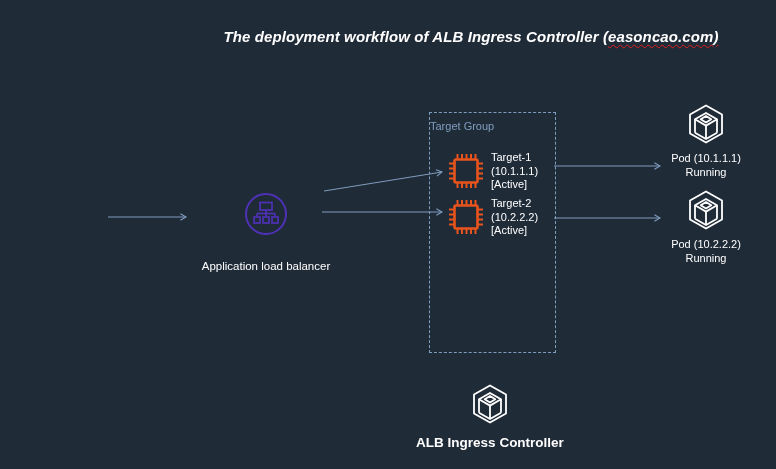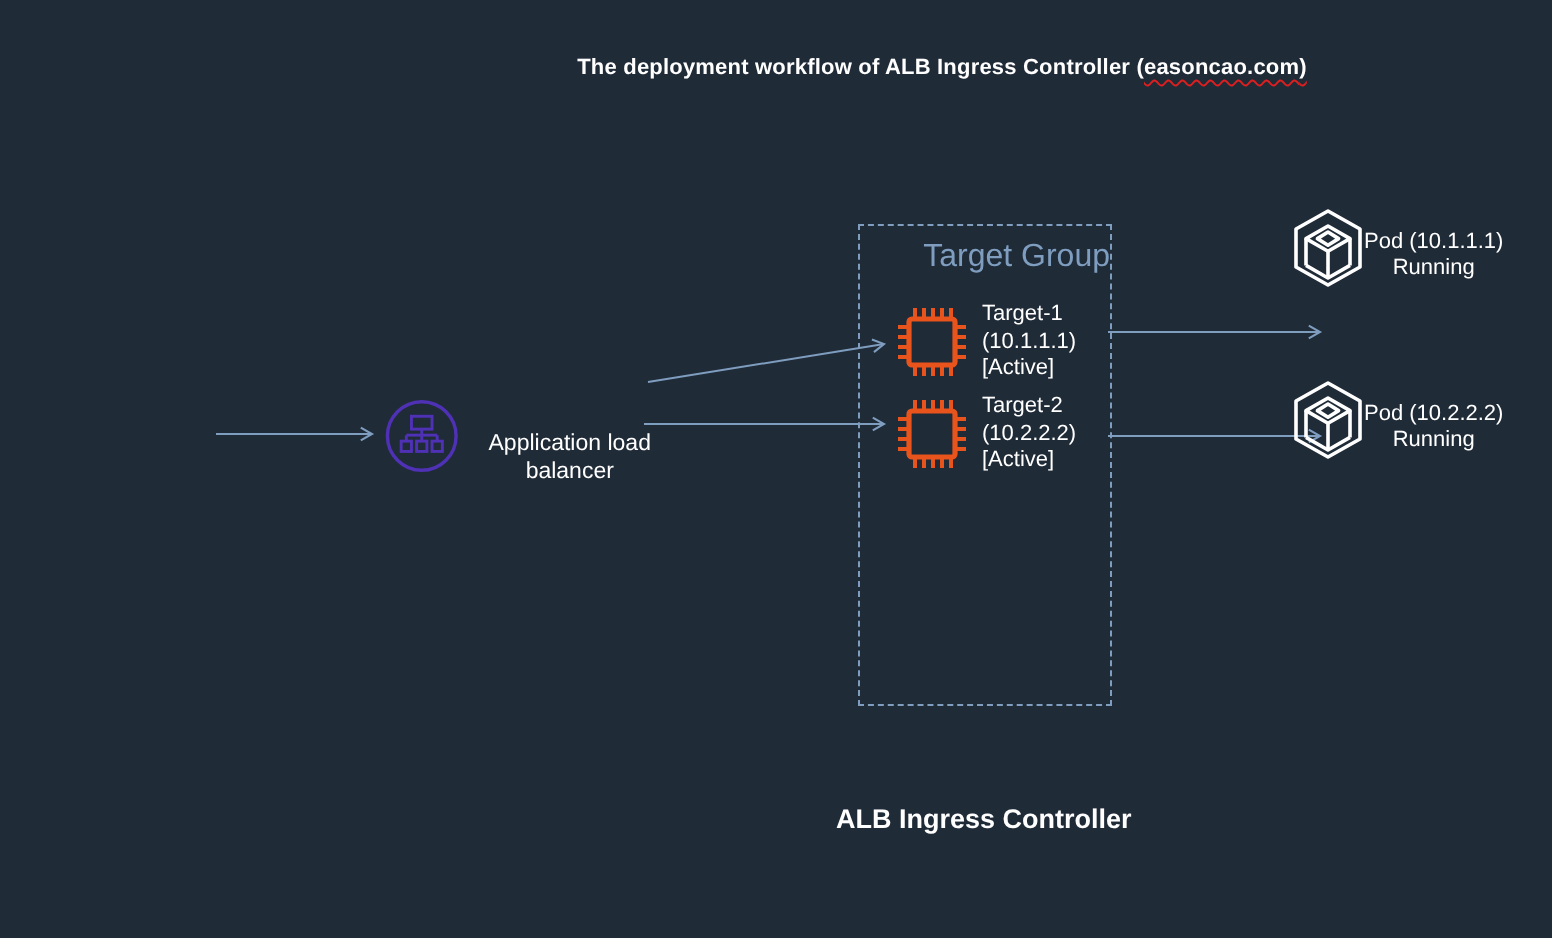--- a/index.html
+++ b/index.html
@@ -15,43 +15,43 @@
     position:relative;
     width:776px;height:469px;
     background:var(--background);
     font-family:"Liberation Sans", sans-serif;
     color:var(--text);
     overflow:hidden;
   }
   .edges{position:absolute;left:0;top:0;width:776px;height:469px;pointer-events:none;}
   .title{
     position:absolute;left:471px;top:28px;transform:translateX(-50%);
-    white-space:nowrap;font-size:11px;font-weight:bold;letter-spacing:.1px;
+    white-space:nowrap;font-size:15px;font-weight:bold;letter-spacing:.1px;font-style:italic;
   }
   .wavy{
     text-decoration-line:underline;
     text-decoration-style:wavy;
     text-decoration-color:var(--red);
     text-decoration-thickness:1px;
     text-underline-offset:2px;
   }
-  .node{position:absolute;display:flex;flex-direction:row;align-items:center;text-align:center;}
+  .node{position:absolute;display:flex;flex-direction:column;align-items:center;text-align:center;}
   .node .label{font-size:11.5px;line-height:13.5px;}
   .node-users{left:26px;top:184px;width:64px;}
   .node-users .label{margin-top:8px;font-size:12.5px;}
   .node-alb{left:192px;top:192px;width:148px;}
   .node-alb .label{margin-top:24px;}
   .target-group{
     position:absolute;left:429px;top:112px;width:127px;height:241px;
     border:1px dashed var(--steel);
     box-sizing:border-box;
   }
   .tg-title{
-    margin-top:7px;text-align:right;
-    color:var(--steel);font-size:16px;
+    margin-top:7px;text-align:left;
+    color:var(--steel);font-size:11px;
   }
   .target-row{position:absolute;left:18px;display:flex;align-items:center;gap:7px;}
   .target-row.row-0{top:38px;}
   .target-row.row-1{top:84px;justify-content:center;}
   .t-text{font-size:11px;line-height:13.5px;text-align:left;white-space:nowrap;}
   .node-pod-1{left:646px;top:104px;width:120px;}
   .node-pod-2{left:646px;top:190px;width:120px;}
   .node-pod-1 .label,.node-pod-2 .label{margin-top:8px;font-size:11px;}
   .node-controller{left:418px;top:384px;width:144px;}
   .node-controller .label{margin-top:12px;font-size:13.5px;font-weight:bold;white-space:nowrap;}

